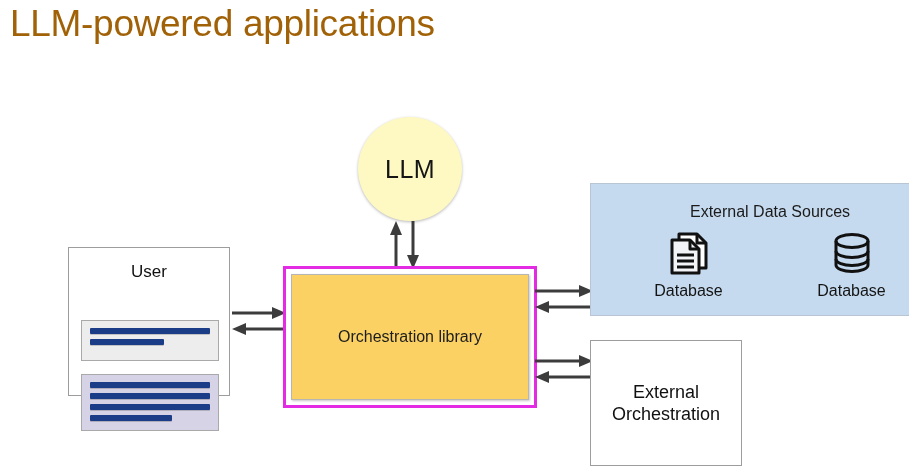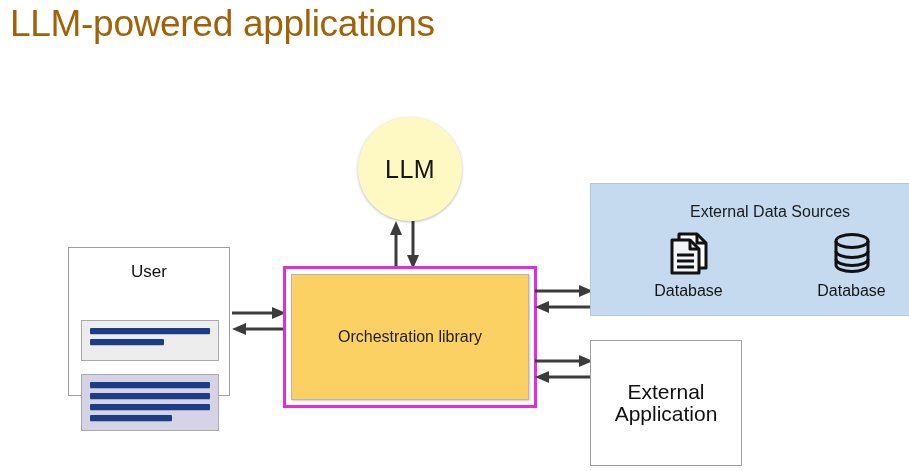--- a/index.html
+++ b/index.html
@@ -171,21 +171,21 @@
     height: 126px;
     background: #ffffff;
     border: 1px solid #9d9d9d;
     box-sizing: border-box;
     display: flex;
     align-items: center;
     justify-content: center;
   }
   #ext-apps .lbl {
     text-align: center;
-    font-size: 21px;
+    font-size: 18px;
     line-height: 22px;
     color: #111111;
   }
 
   
   .connector { position: absolute; }
   .connector svg { display: block; overflow: visible; }
 
   #arrows-llm    { left: 386px; top: 221px; width: 40px;  height: 48px; }
   #arrows-user   { left: 232px; top: 306px; width: 54px;  height: 30px; }
@@ -294,17 +294,17 @@
         <div class="cap">Database</div>
       </div>
 
 
     </div>
   </div>
 
   <div id="ext-apps">
     <div class="lbl">
       <div>External</div>
-      <div>Application</div>
+      <div>Orchestration</div>
     </div>
   </div>
 
 </div>
 
 </body></html>

